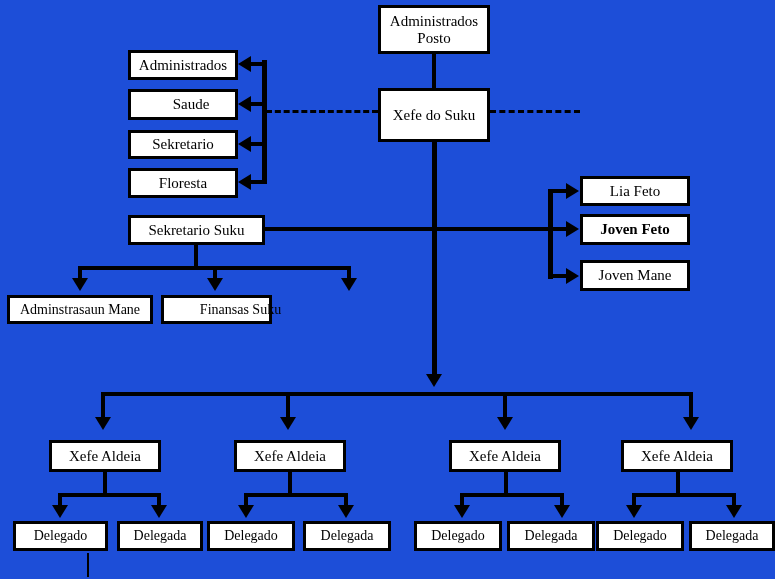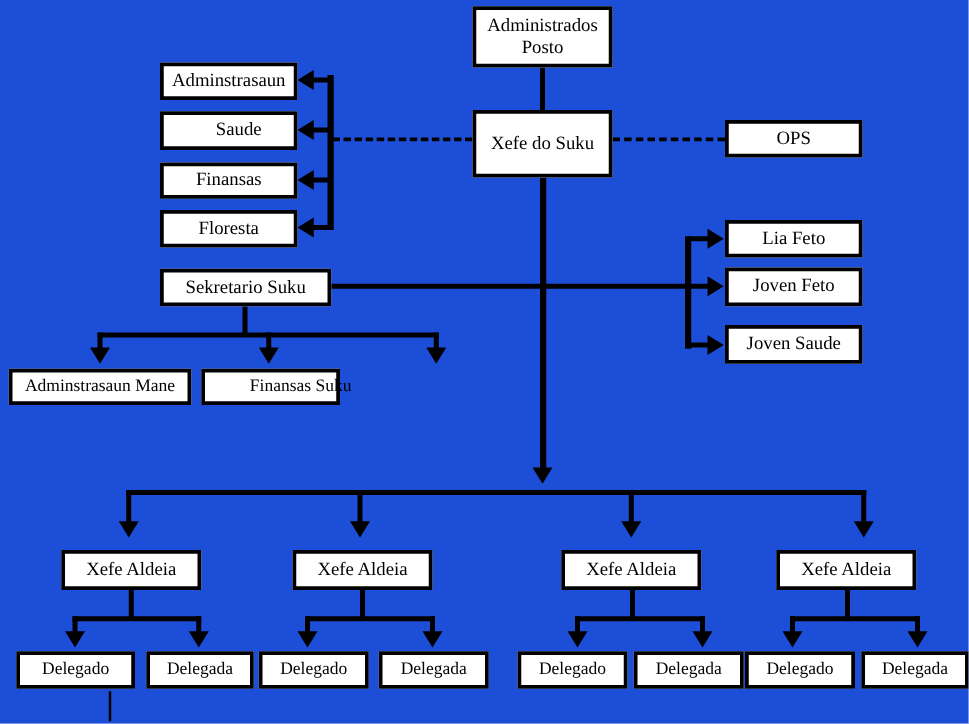--- a/index.html
+++ b/index.html
@@ -82,57 +82,56 @@
   <div class="topcut" style="left:86px; top:-4px; width:120px; height:10px;"></div>
 
   <div class="node f15 wrap" style="left:378px; top:5px; width:112px; height:49px;">Administrados Posto</div>
 
   <div class="ln" style="left:432px; top:54px; width:4px; height:34px;"></div>
 
   <div class="node f15" style="left:378px; top:88px; width:112px; height:54px;">Xefe do Suku</div>
 
   <div class="ln dash-h" style="left:490px; top:110px; width:90px;"></div>
 
-  <div class="node f15" style="left:580px; top:96px; width:110px; height:30px;">OPS</div>
 
   <div class="ln dash-h" style="left:266px; top:110px; width:112px;"></div>
 
   <div class="ln" style="left:262px; top:60px; width:5px; height:124px;"></div>
 
-  <div class="node f15" style="left:128px; top:50px; width:110px; height:30px;">Adminstrasaun</div>
+  <div class="node f15" style="left:128px; top:50px; width:110px; height:30px;">Administrados</div>
   <div class="ln" style="left:250px; top:62px; width:14px; height:4px;"></div>
   <div class="arrow left" style="left:238px; top:56px;"></div>
 
   <div class="node f15" style="left:128px; top:89px; width:110px; height:31px;padding-left:16px;">Saude</div>
   <div class="ln" style="left:250px; top:102px; width:15px; height:4px;"></div>
   <div class="arrow left" style="left:238px; top:96px;"></div>
 
-  <div class="node f15" style="left:128px; top:130px; width:110px; height:29px;">Finansas</div>
+  <div class="node f15" style="left:128px; top:130px; width:110px; height:29px;">Sekretario</div>
   <div class="ln" style="left:250px; top:142px; width:15px; height:4px;"></div>
   <div class="arrow left" style="left:238px; top:136px;"></div>
 
   <div class="node f15" style="left:128px; top:168px; width:110px; height:30px;">Floresta</div>
   <div class="ln" style="left:250px; top:180px; width:15px; height:4px;"></div>
   <div class="arrow left" style="left:238px; top:174px;"></div>
 
   <div class="node f15" style="left:128px; top:215px; width:137px; height:30px;">Sekretario Suku</div>
 
   <div class="ln" style="left:265px; top:227px; width:287px; height:4px;"></div>
 
   <div class="ln" style="left:548px; top:189px; width:5px; height:90px;"></div>
 
   <div class="node f15" style="left:580px; top:176px; width:110px; height:30px;">Lia Feto</div>
   <div class="ln" style="left:551px; top:189px; width:17px; height:4px;"></div>
   <div class="arrow right" style="left:566px; top:183px;"></div>
 
-  <div class="node f15" style="left:580px; top:214px; width:110px; height:31px;">Joven Feto</div>
+  <div class="node f15" style="left:580px; top:214px; width:110px; height:31px;font-weight:bold;">Joven Feto</div>
   <div class="ln" style="left:551px; top:227px; width:17px; height:4px;"></div>
   <div class="arrow right" style="left:566px; top:221px;"></div>
 
-  <div class="node f15" style="left:580px; top:260px; width:110px; height:31px;">Joven Saude</div>
+  <div class="node f15" style="left:580px; top:260px; width:110px; height:31px;">Joven Mane</div>
   <div class="ln" style="left:551px; top:274px; width:17px; height:4px;"></div>
   <div class="arrow right" style="left:566px; top:268px;"></div>
 
   <div class="ln" style="left:194px; top:245px; width:4px; height:24px;"></div>
   <div class="ln" style="left:78px; top:266px; width:273px; height:4px;"></div>
 
   <div class="ln" style="left:78px; top:266px; width:4px; height:16px;"></div>
   <div class="arrow down" style="left:72px; top:278px;"></div>
 
   <div class="ln" style="left:213px; top:266px; width:4px; height:16px;"></div>

